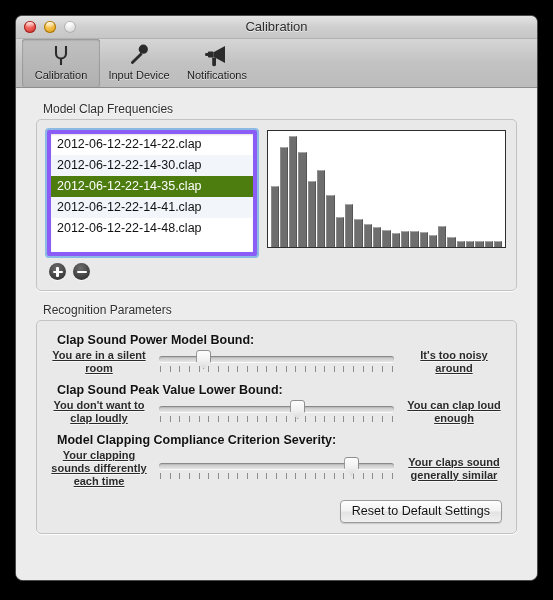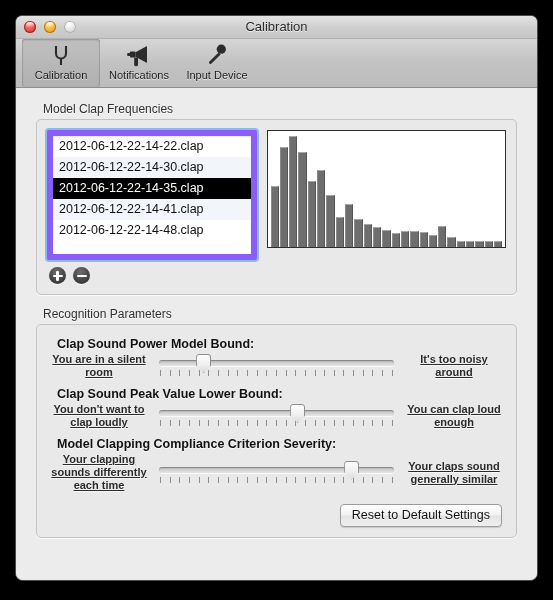--- a/index.html
+++ b/index.html
@@ -136,37 +136,37 @@
   .model-inner {
     display: flex;
     padding: 10px;
     gap: 10px;
     align-items: flex-start;
   }
   .list-col { width: 210px; }
   .file-list {
     height: 118px;
     background: #ffffff;
-    border: 6px solid #8b5cf6;
+    border: 4px solid #8b5cf6;
     border-radius: 2px;
     box-shadow: 0 0 0 2px rgba(122,177,228,0.85), inset 0 1px 2px rgba(0,0,0,0.12);
     overflow: hidden;
   }
   .file-row {
     height: 21px;
     line-height: 21px;
     padding-left: 6px;
     font-size: 12.5px;
     color: #111;
     white-space: nowrap;
     cursor: default;
   }
   .file-row.alt { background: #f2f6fb; }
   .file-row.selected {
-    background: #000000;
+    background: #4d7c0f;
     color: #ffffff;
   }
   .list-buttons {
     margin-top: 7px;
     display: flex;
     gap: 7px;
     padding-left: 2px;
   }
   .rb {
     width: 17px; height: 17px;
@@ -323,46 +323,46 @@
     <div class="tb-item wide selected">
       <div class="tb-icon">
         <svg width="24" height="24" viewBox="0 0 24 24">
           <g stroke="#2b2b2b" stroke-width="2.1" fill="none" stroke-linecap="butt">
             <path d="M7 3 L7 10.5 A5 5 0 0 0 17 10.5 L17 3"></path>
             <path d="M12 15.5 L12 22"></path>
           </g>
         </svg>
       </div>
       <div class="tb-label">Calibration</div>
+    </div>
+
+    <div class="tb-item wide">
+      <div class="tb-icon">
+        <svg width="24" height="24" viewBox="0 0 24 24">
+          <g fill="#2b2b2b">
+            <circle cx="16.3" cy="6.2" r="4.6"></circle>
+            <path d="M13.6 9.4 L15.6 11.4 L6.2 20.8 A1.45 1.45 0 0 1 4.2 18.8 Z"></path>
+          </g>
+        </svg>
+      </div>
+      <div class="tb-label">Input Device</div>
     </div>
 
     <div class="tb-item wide">
       <div class="tb-icon">
         <svg width="26" height="24" viewBox="0 0 26 24">
           <g fill="#2b2b2b">
             <path d="M21 3 L21 20 L9.5 13.8 L9.5 9.2 Z"></path>
             <rect x="4" y="8.4" width="5.5" height="6.2" rx="0.8"></rect>
             <rect x="1.2" y="10.1" width="3.2" height="2.8" rx="0.6"></rect>
             <path d="M8.2 14.6 L12 14.6 L12 21.4 A1.6 1.6 0 0 1 8.2 21.4 Z"></path>
           </g>
         </svg>
       </div>
       <div class="tb-label">Notifications</div>
-    </div>
-
-    <div class="tb-item wide">
-      <div class="tb-icon">
-        <svg width="24" height="24" viewBox="0 0 24 24">
-          <g fill="#2b2b2b">
-            <circle cx="16.3" cy="6.2" r="4.6"></circle>
-            <path d="M13.6 9.4 L15.6 11.4 L6.2 20.8 A1.45 1.45 0 0 1 4.2 18.8 Z"></path>
-          </g>
-        </svg>
-      </div>
-      <div class="tb-label">Input Device</div>
     </div>
 
   </div>
 
   <div class="content">
 
     <div class="sec-model">
       <div class="group-label">Model Clap Frequencies</div>
       <div class="group-box">
         <div class="model-inner">

